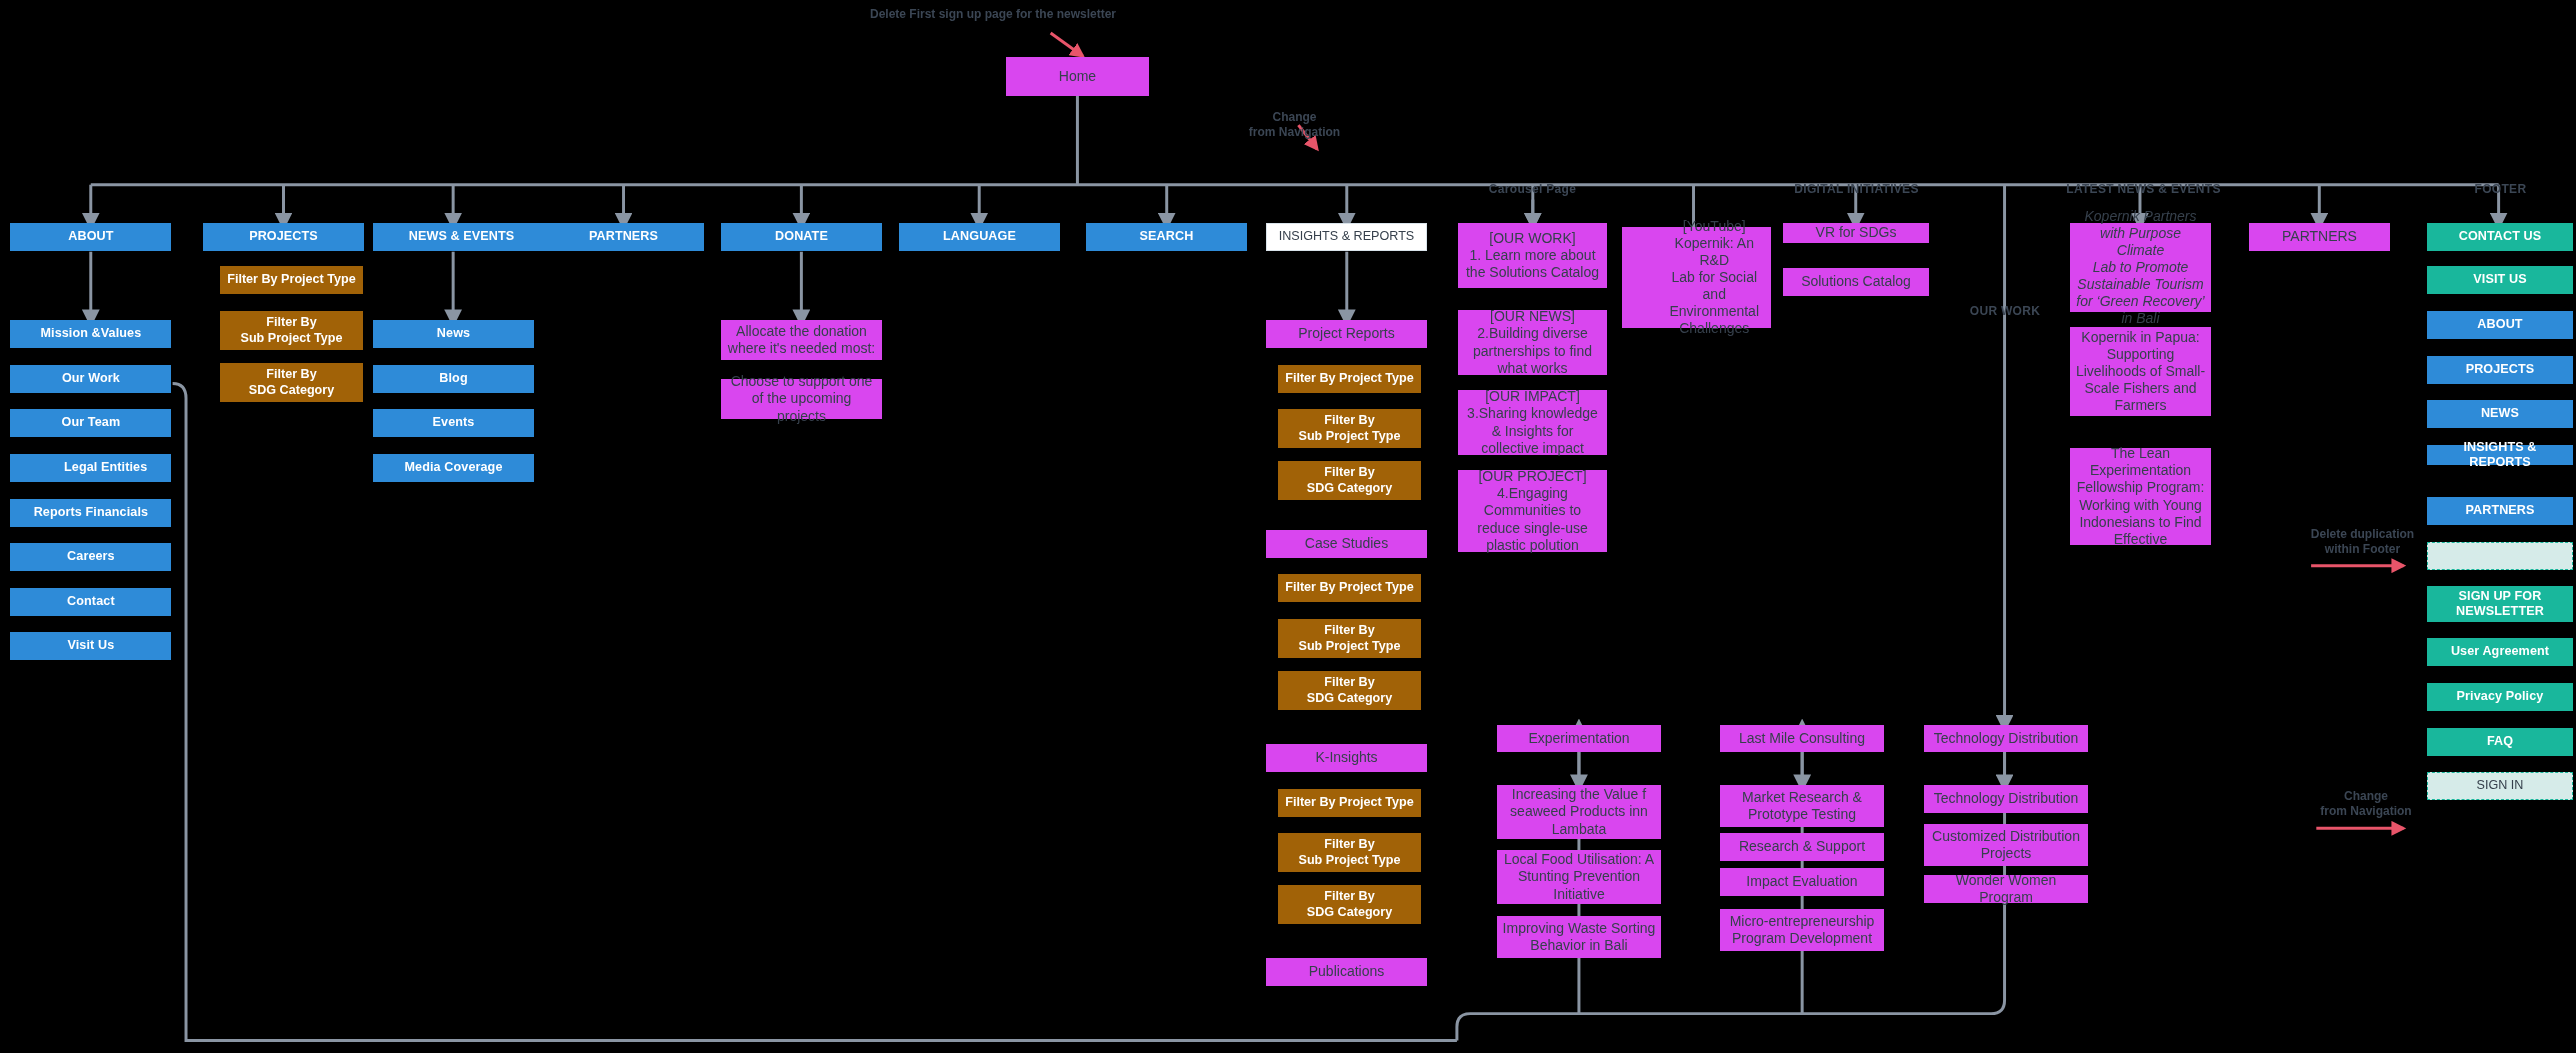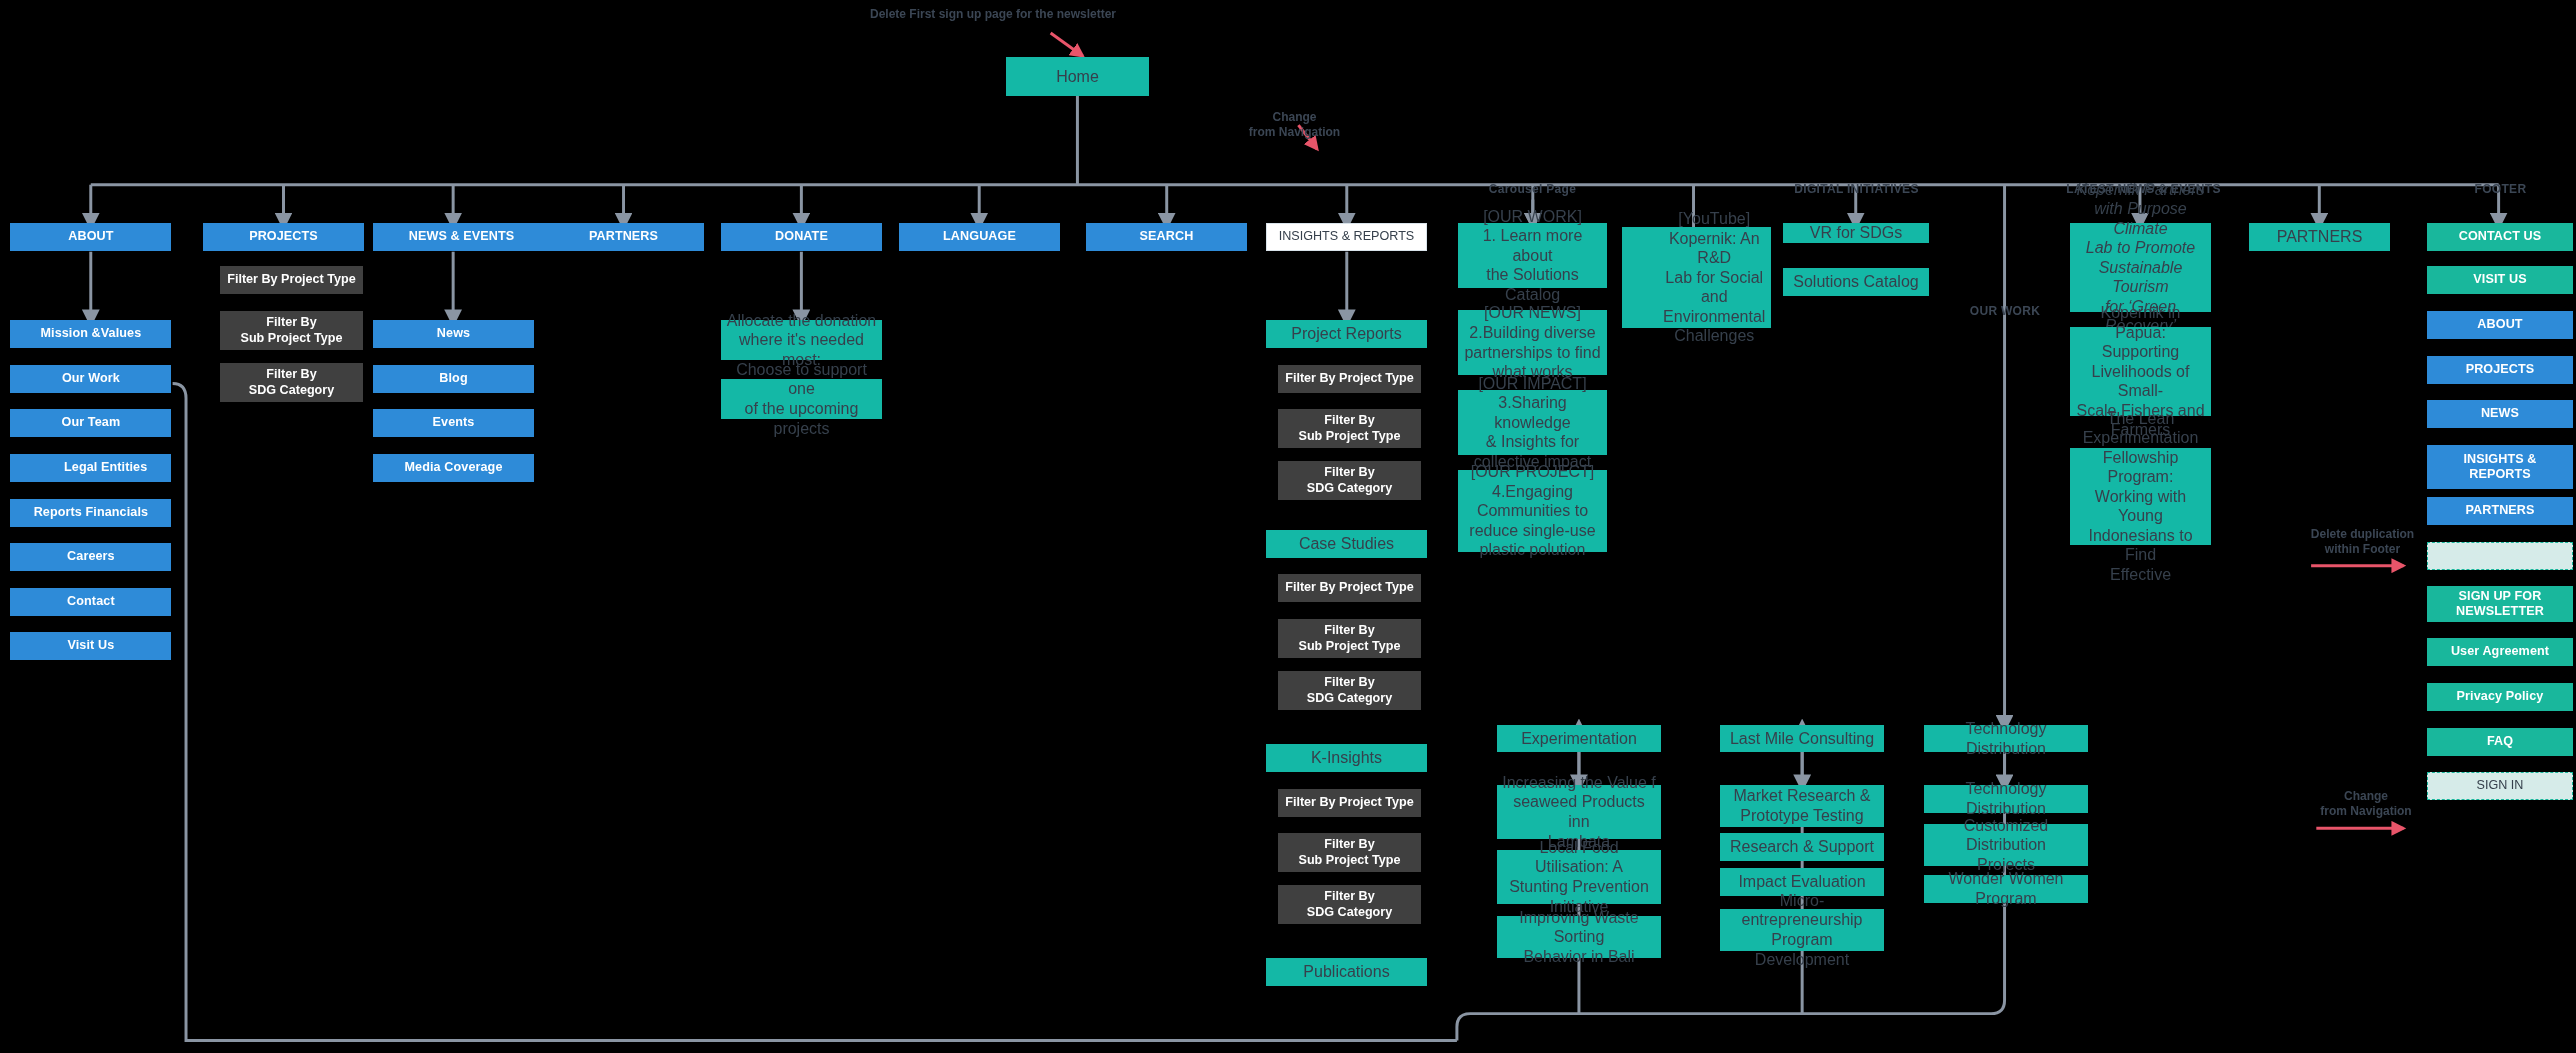--- a/index.html
+++ b/index.html
@@ -26,22 +26,22 @@
     position: absolute;
     display: flex;
     align-items: center;
     justify-content: center;
     text-align: center;
     line-height: 1.22;
     padding: 3px 4.5px;
     white-space: pre-line;
   }
   .n-blue  { background: #2e8bd8; color: #ffffff; font-weight: bold; font-size: 12.6px; letter-spacing: 0.1px; }
-  .n-orange{ background: #404040; color: #ffffff; font-weight: bold; font-size: 12.6px; }
-  .n-white { background: #14b8a6; color: #36404c; font-weight: normal; font-size: 16px; }
+  .n-orange{ background: #a16207; color: #ffffff; font-weight: bold; font-size: 12.6px; }
+  .n-white { background: #d946ef; color: #36404c; font-weight: normal; font-size: 14px; }
   .n-teal  { background: #19b79c; color: #ffffff; font-weight: bold; font-size: 12.6px; letter-spacing: 0.1px; }
   .n-ghost { background: #d6ebe9; color: #36404c; font-weight: normal; font-size: 12.6px;
              border: 1.5px dashed #19b79c; }
   .n-ghost-empty { background: #d6ebe9; border: 1.5px dashed #19b79c; }
   .n-white-out { background:#ffffff; color:#36404c; font-size:12.6px; border:1.5px solid #d9e3ea; }
 
   .grp-label {
     position: absolute;
     color: #3b4654;
     font-weight: bold;
@@ -243,21 +243,21 @@
 Indonesians to Find
 Effective</div>
 
   <div class="node n-white" style="left:2249px; top:223px; width:141px; height:28px;">PARTNERS</div>
 
   <div class="node n-teal" style="left:2427px; top:223px; width:146px; height:28px;">CONTACT US</div>
   <div class="node n-teal" style="left:2427px; top:266px; width:146px; height:28px;">VISIT US</div>
   <div class="node n-blue" style="left:2427px; top:311px; width:146px; height:28px;">ABOUT</div>
   <div class="node n-blue" style="left:2427px; top:356px; width:146px; height:28px;">PROJECTS</div>
   <div class="node n-blue" style="left:2427px; top:400px; width:146px; height:28px;">NEWS</div>
-  <div class="node n-blue" style="left:2427px; top:445px; width:146px; height:44px;">INSIGHTS &amp;
+  <div class="node n-blue" style="left:2427px; top:445px; width:146px; height:20px;">INSIGHTS &amp;
 REPORTS</div>
   <div class="node n-blue" style="left:2427px; top:497px; width:146px; height:28px;">PARTNERS</div>
   <div class="node n-ghost-empty" style="left:2427px; top:542px; width:146px; height:28px;"></div>
   <div class="node n-teal" style="left:2427px; top:586px; width:146px; height:36px;">SIGN UP FOR
 NEWSLETTER</div>
   <div class="node n-teal" style="left:2427px; top:638px; width:146px; height:28px;">User Agreement</div>
   <div class="node n-teal" style="left:2427px; top:683px; width:146px; height:28px;">Privacy Policy</div>
   <div class="node n-teal" style="left:2427px; top:728px; width:146px; height:28px;">FAQ</div>
   <div class="node n-ghost" style="left:2427px; top:772px; width:146px; height:28px;">SIGN IN</div>
 

